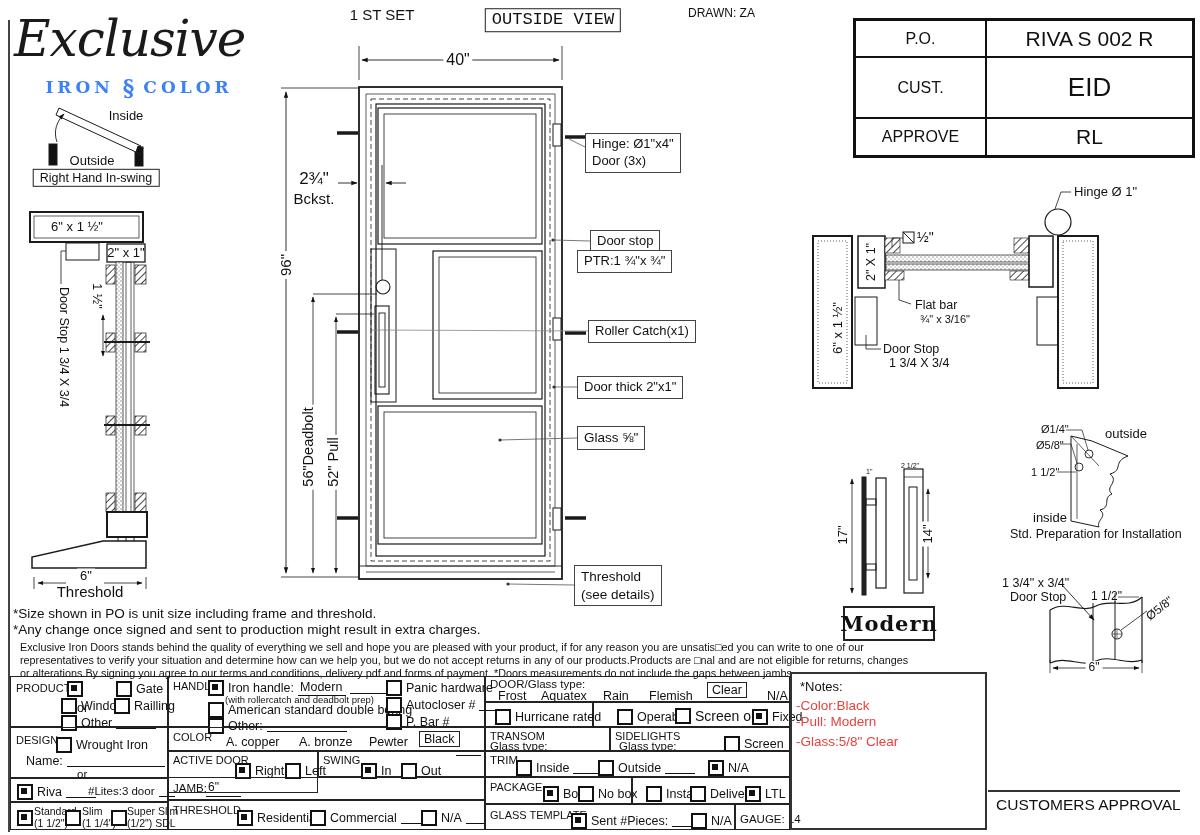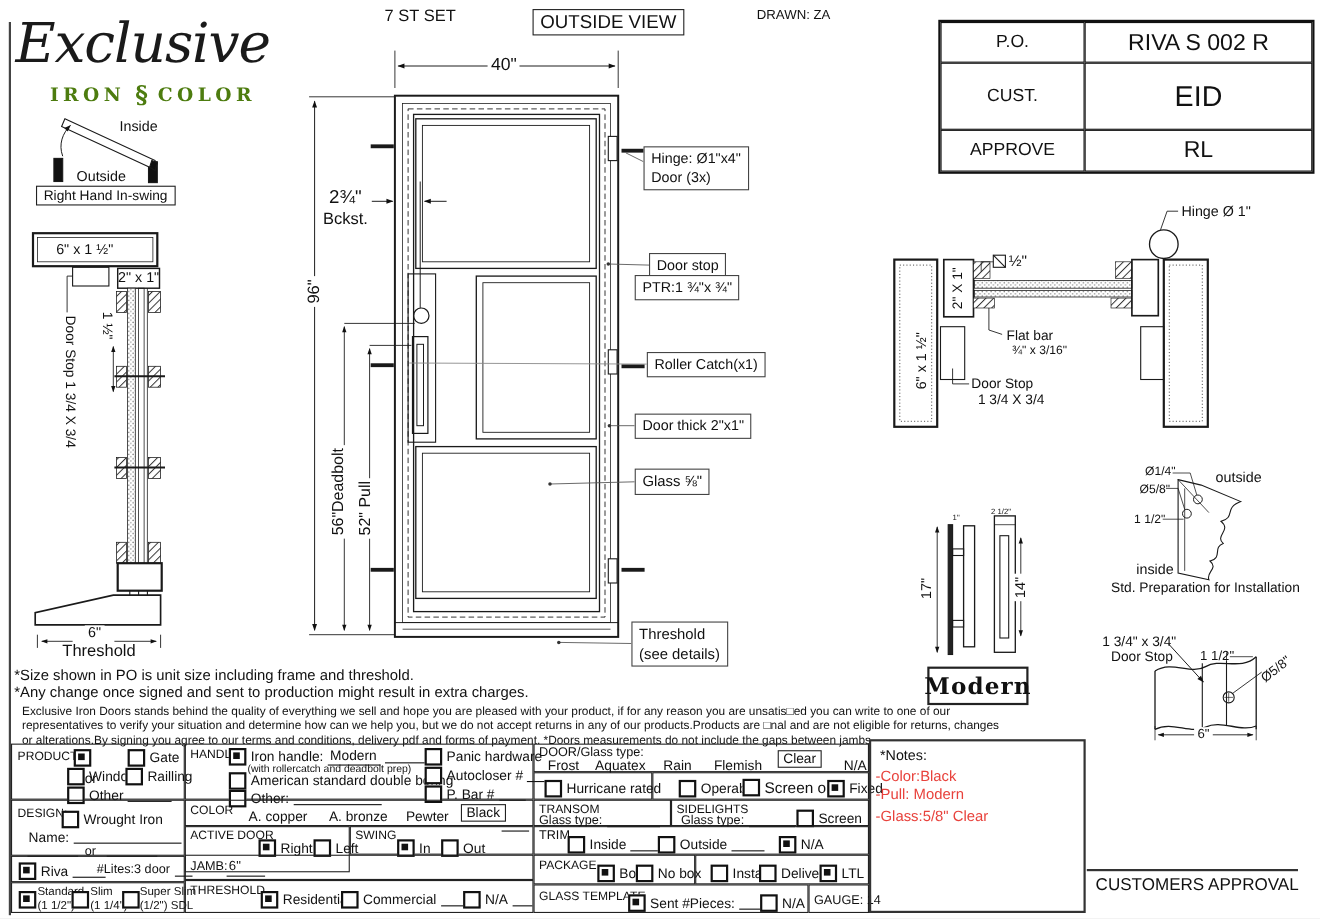--- a/index.html
+++ b/index.html
@@ -11,21 +11,21 @@
   .rotcw{transform:translate(-50%,-50%) rotate(90deg);}
   .wbg{background:#fff;padding:0 3px;}
   .boxed{border:1.5px solid #222;background:#fff;padding:1px 6px;}
   .callout{position:absolute;border:1px solid #444;background:#fff;padding:2px 6px;
            font-size:13px;line-height:1.3;white-space:nowrap;}
   .pageborder{position:absolute;background:#444;}
   .logo-script{position:absolute;left:14px;top:10px;font:italic 50px "DejaVu Serif",serif;
                letter-spacing:-1px;color:#1a1a1a;}
   .logo-sub{position:absolute;left:56px;top:74px;width:166px;display:flex;gap:9px;
             align-items:center;justify-content:center;font:bold 17px "DejaVu Serif",serif;
-            letter-spacing:4px;color:#4d7c0f;}
+            letter-spacing:4px;color:#3b82f6;}
   .logo-sub .orn{font-size:22px;letter-spacing:0;}
   .potable{position:absolute;left:853px;top:18px;width:338px;height:136px;
            display:grid;grid-template-columns:131px 1fr;grid-template-rows:37px 61px 38px;
            border:2px solid #111;}
   .potable div{border:1px solid #111;display:flex;align-items:center;justify-content:center;}
   .pt-l{font-size:16px;}
   .pt-v{font-size:21px;}
   .pt-v.big{font-size:26px;}
   .cell{position:absolute;border:1px solid #222;box-sizing:border-box;background:transparent;}
   .cell2{border-width:2px;border-color:#333;}
@@ -226,22 +226,22 @@
     </g>
   </svg>
 
   <div class="logo-script">Exclusive</div>
   <div class="logo-sub">
     <span>IRON</span>
     <span class="orn">§</span>
     <span>COLOR</span>
   </div>
 
-  <div class="lbl c" style="left:382px;top:15px;font-size:15px;">7 ST SET</div>
-  <div class="lbl c boxed" style="left:553px;top:20px;font-size:17px;">OUTSIDE VIEW</div>
+  <div class="lbl c" style="left:382px;top:15px;font-size:15px;">1 ST SET</div>
+  <div class="lbl c boxed" style="left:553px;top:20px;font-size:17px;font-family:Liberation Mono, monospace;">OUTSIDE VIEW</div>
   <div class="lbl" style="left:688px;top:7px;font-size:12px;">DRAWN: ZA</div>
 
   <div class="potable">
     <div class="pt-l">P.O.</div>
     <div class="pt-v">RIVA S 002 R</div>
     <div class="pt-l">CUST.</div>
     <div class="pt-v big">EID</div>
     <div class="pt-l">APPROVE</div>
     <div class="pt-v">RL</div>
   </div>

